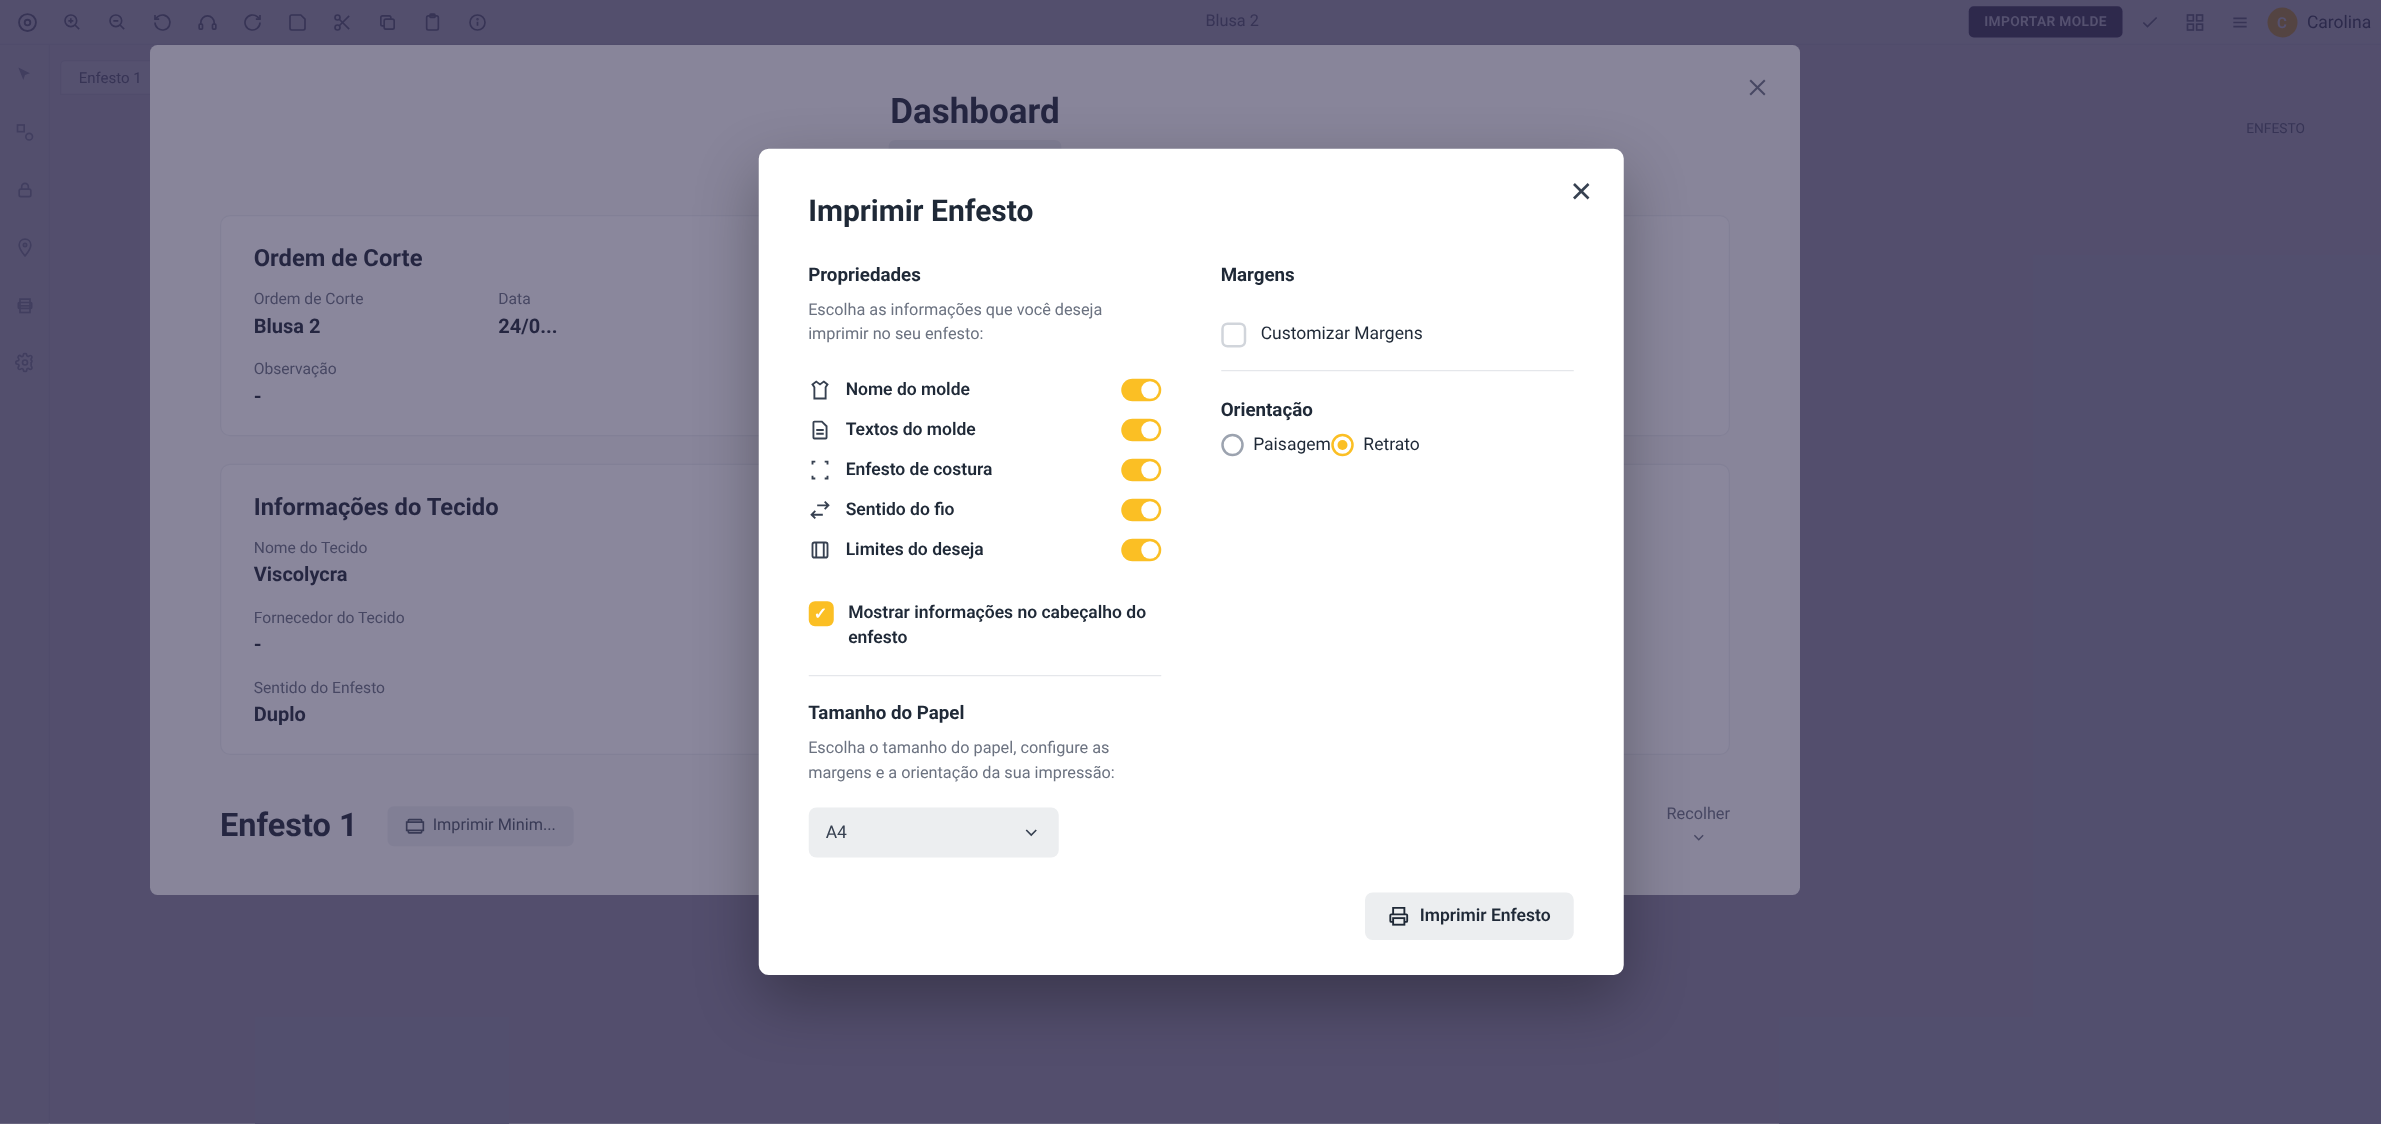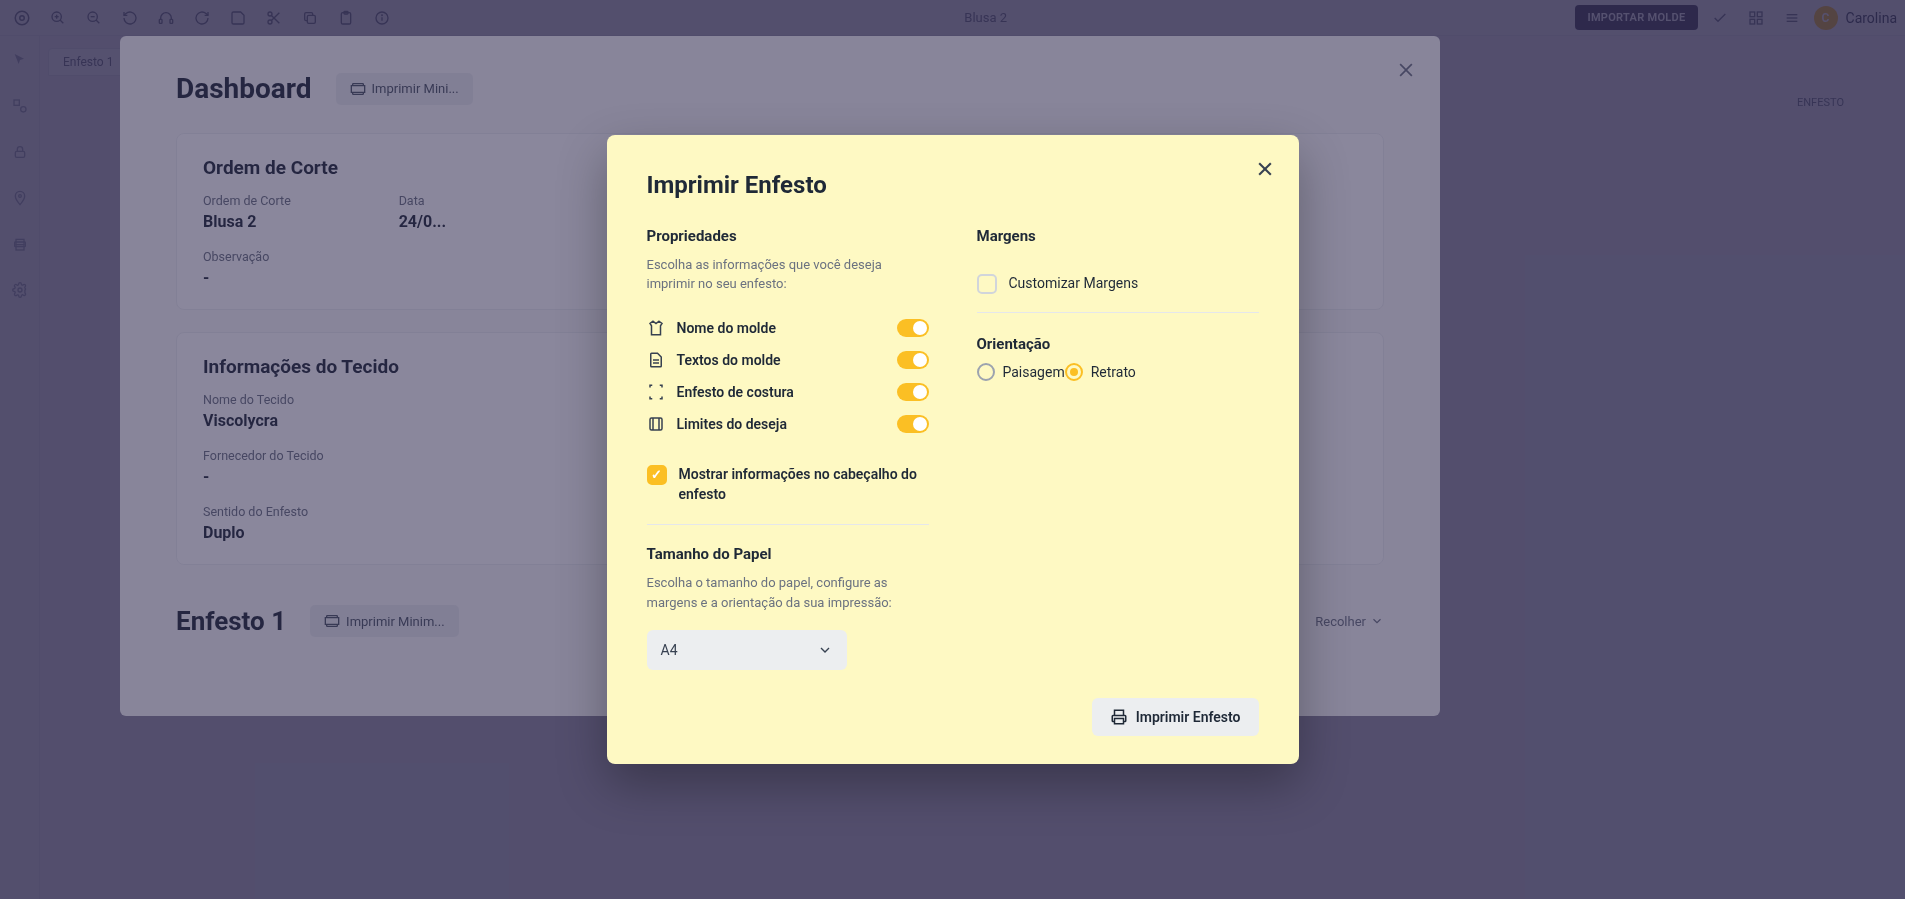--- a/index.html
+++ b/index.html
@@ -118,22 +118,23 @@
     width: 1320px;
     height: 680px;
     background: #fafafa;
     border-radius: 6px;
     padding: 36px 56px;
     overflow: hidden;
   }
   .dash-head {
     display: flex;
     align-items: center;
-    gap: 24px;
+    gap: 7px;
     margin-bottom: 28px;
+    flex-direction: column;
   }
   .dash-head h1 { font-size: 28px; font-weight: 700; color: #1f2937; }
   .btn-ghost {
     background: #eceef0;
     border-radius: 5px;
     padding: 8px 14px;
     font-size: 13px;
     color: #4b5563;
     display: flex; align-items: center; gap: 6px;
   }
@@ -154,39 +155,39 @@
     grid-template-columns: repeat(6, 1fr);
     gap: 18px 20px;
   }
   .kv-grid .kv .k { font-size: 12.5px; color: #6b7280; margin-bottom: 4px; }
   .kv-grid .kv .v { font-size: 16px; font-weight: 700; color: #1f2937; }
   .section-h {
     display: flex; justify-content: space-between; align-items: center;
     margin-top: 40px;
   }
   .section-h h2 { font-size: 26px; font-weight: 700; }
-  .recolher { font-size: 13px; color: #6b7280; display:flex; align-items:center; gap:4px;}
+  .recolher { font-size: 13px; color: #6b7280; display:flex; align-items:center; gap:4px;flex-direction:column;}
   .totais { position:absolute; top: 340px; left: 900px; }
   .totais h3 { font-size:20px; font-weight:700; margin-bottom:12px;}
   .totais .subtitle { font-size:15px; font-weight:700; margin-bottom:10px;}
   .totais table { font-size:13px; }
   .totais th { font-weight:400; color:#6b7280; padding: 4px 12px; }
   .totais td { font-weight:700; padding: 4px 12px; text-align:center;}
 
   
   .modal-wrap {
     position: absolute;
     inset: 0;
     display: flex;
     align-items: center;
     justify-content: center;
   }
   .modal {
     width: 692px;
-    background: #fef9c3;
+    background: #ffffff;
     border-radius: 8px;
     padding: 36px 40px 28px 40px;
     position: relative;
     box-shadow: 0 20px 50px rgba(0,0,0,0.3);
   }
   .modal-close {
     position: absolute;
     top: 20px; right: 20px;
     width: 28px; height:28px;
     display:flex; align-items:center; justify-content:center;
@@ -603,20 +604,31 @@
             <span class="picon">
                 <svg width="18" height="18" viewBox="0 0 24 24" fill="none" stroke="currentColor" stroke-width="2">
                   <path d="M7 3H4v3M17 3h3v3M7 21H4v-3M17 21h3v-3"></path>
                 </svg>
               </span>
             <span class="label">Enfesto de costura</span>
           </div>
           <div class="toggle"></div>
         </div>
 
+        <div class="prop-row">
+          <div class="left">
+            <span class="picon">
+                <svg width="18" height="18" viewBox="0 0 24 24" fill="none" stroke="currentColor" stroke-width="2">
+                  <path d="M17 3l4 4-4 4M21 7H9M7 21l-4-4 4-4M3 17h12"></path>
+                </svg>
+              </span>
+            <span class="label">Sentido do fio</span>
+          </div>
+          <div class="toggle"></div>
+        </div>
 
 
         <div class="prop-row">
           <div class="left">
             <span class="picon">
                 <svg width="18" height="18" viewBox="0 0 24 24" fill="none" stroke="currentColor" stroke-width="2">
                   <rect x="4" y="4" width="16" height="16" rx="2"></rect>
                   <line x1="8" y1="4" x2="8" y2="20"></line>
                   <line x1="16" y1="4" x2="16" y2="20"></line>
                 </svg>

